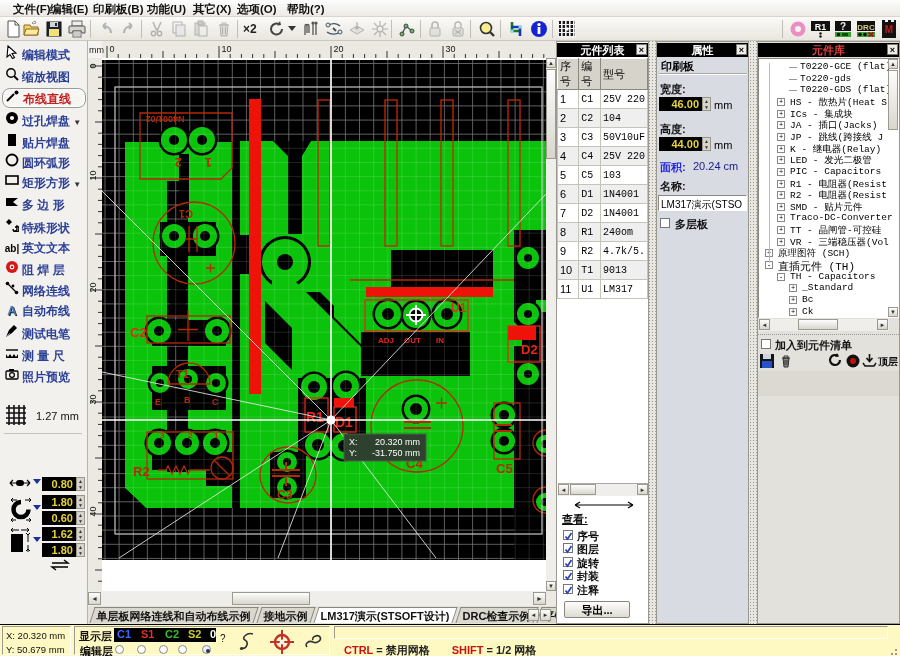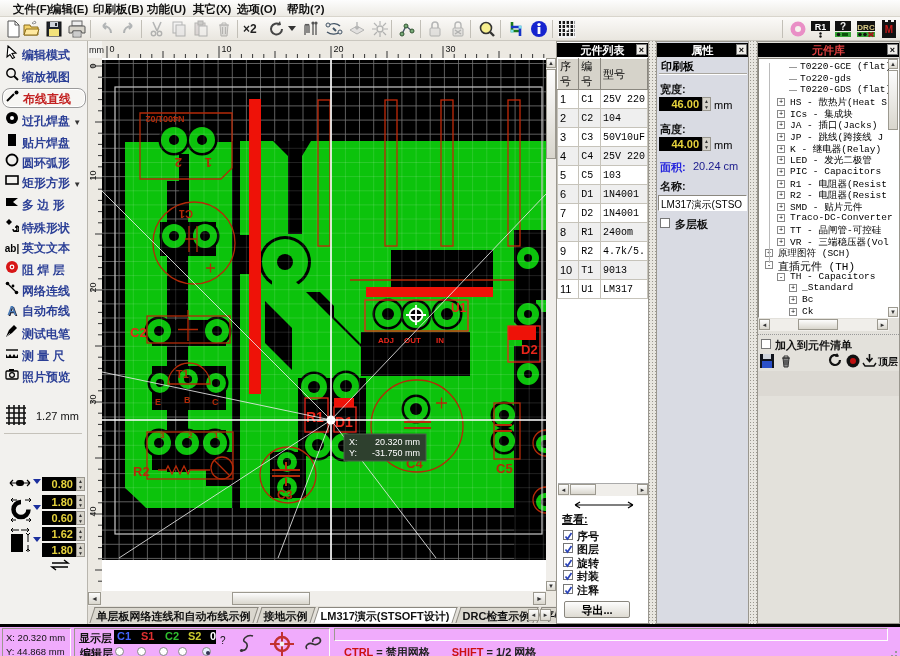--- a/index.html
+++ b/index.html
@@ -34,21 +34,21 @@
 
 .ptitle{position:absolute;height:14px;background:#000;color:#fff;font-size:11px;font-weight:bold;text-align:center;padding-top:0px}
 .pclose{position:absolute;width:11px;height:11px;background:#efede8;border:1px solid #777;color:#000;font:bold 9px "Liberation Sans",sans-serif;text-align:center;line-height:10px}
 #listpanel{position:absolute;left:556px;top:41px;width:93px;height:583px;background:#fff;border:1px solid #9a978f}
 #proppanel{position:absolute;left:656px;top:41px;width:93px;height:583px;background:#d9dbe3;border:1px solid #9a978f}
 #libpanel{position:absolute;left:757px;top:41px;width:143px;height:583px;background:#e3e1db;border:1px solid #9a978f}
 .vsplit{position:absolute;top:41px;width:7px;height:583px;background:#e8e6e0;background-image:radial-gradient(circle,#9a978f 24%,transparent 26%);background-size:3px 3px;background-position:center}
 table.clist{border-collapse:collapse;font-size:11px}
 table.clist td{border:1px solid #c6c3ba;padding:0 2px;height:19px}
 
-#statusbar{position:absolute;left:0;top:624px;width:900px;height:32px;background:#f0abfc;border-top:3px solid #000000}
+#statusbar{position:absolute;left:0;top:624px;width:900px;height:32px;background:#fef9c3;border-top:1px solid #000000}
 .sunk{position:absolute;border:1px solid;border-color:#9c998f #fdfdfb #fdfdfb #9c998f}
 .mono{font-family:"Liberation Mono",monospace}
 </style></head>
 <body>
 <div id="app">
 <div id="menubar">
       <span style="position:absolute;left:13px;top:2px">文件(F)</span>
       <span style="position:absolute;left:50px;top:2px">编辑(E)</span>
       <span style="position:absolute;left:93px;top:2px">印刷板(B)</span>
       <span style="position:absolute;left:147px;top:2px">功能(U)</span>
@@ -863,21 +863,21 @@
         <path d="M1 10l2 3h9l2-3" fill="none" stroke="#111" stroke-width="1.4"></path>
       </svg>
       <div class="ab" style="left:120px;top:313px;font-size:10px;font-weight:bold;color:#111">顶层</div>
       <div class="ab" style="left:0px;top:329px;width:141px;height:25px;background:#dcd9d3"></div>
     </div>
 <div class="vsplit" style="left:649px"></div>
 <div class="vsplit" style="left:750px"></div>
 <div id="statusbar">
       <div class="sunk" style="left:2px;top:1px;width:69px;height:29px;font-size:9.5px;color:#111">
         <div style="margin:3px 0 0 3px;white-space:pre">X: 20.320 mm</div>
-        <div style="margin:3px 0 0 3px;white-space:pre">Y: 44.868 mm</div>
+        <div style="margin:3px 0 0 3px;white-space:pre">Y: 50.679 mm</div>
       </div>
       <div class="sunk" style="left:74px;top:1px;width:256px;height:29px">
         <div class="ab" style="left:4px;top:2px;font-size:11px;font-weight:bold;color:#111">显示层</div>
         <div class="ab" style="left:5px;top:17px;font-size:11px;font-weight:bold;color:#111">编辑层</div>
         <div class="ab" style="left:39px;top:1px;width:102px;height:14px;background:#000;font:bold 11px 'Liberation Sans'">
           <span style="position:absolute;left:3px;color:#4466ff">C1</span>
           <span style="position:absolute;left:27px;color:#e03030">S1</span>
           <span style="position:absolute;left:51px;color:#30c030">C2</span>
           <span style="position:absolute;left:74px;color:#cccc30">S2</span>
           <span style="position:absolute;left:96px;color:#fff">0</span>

